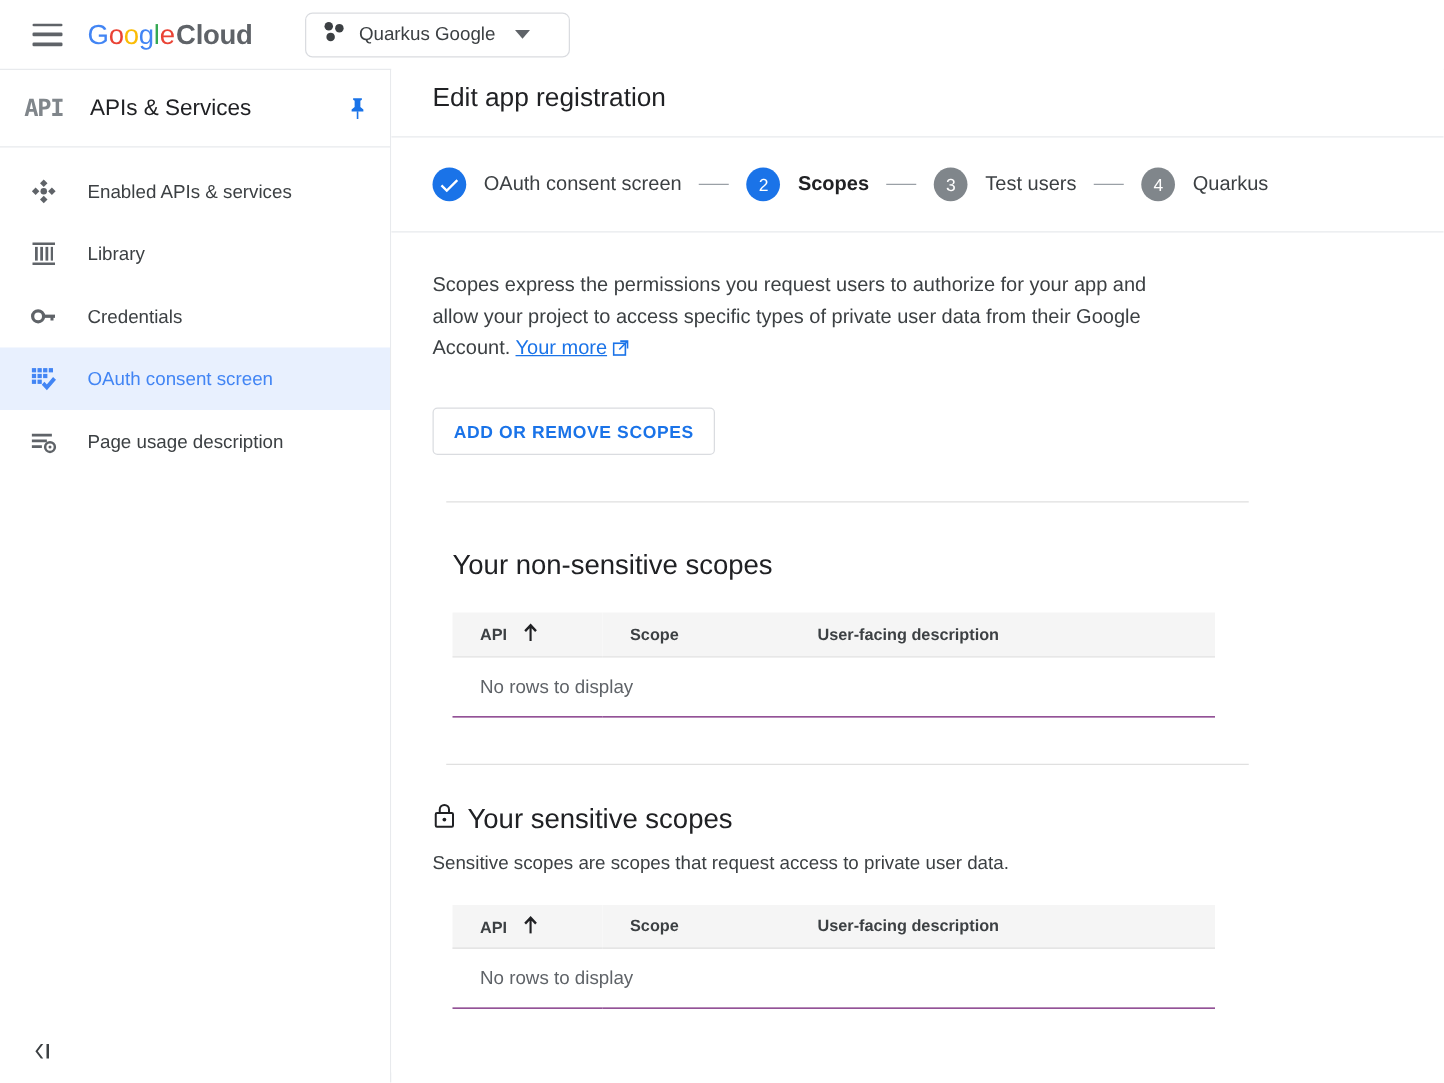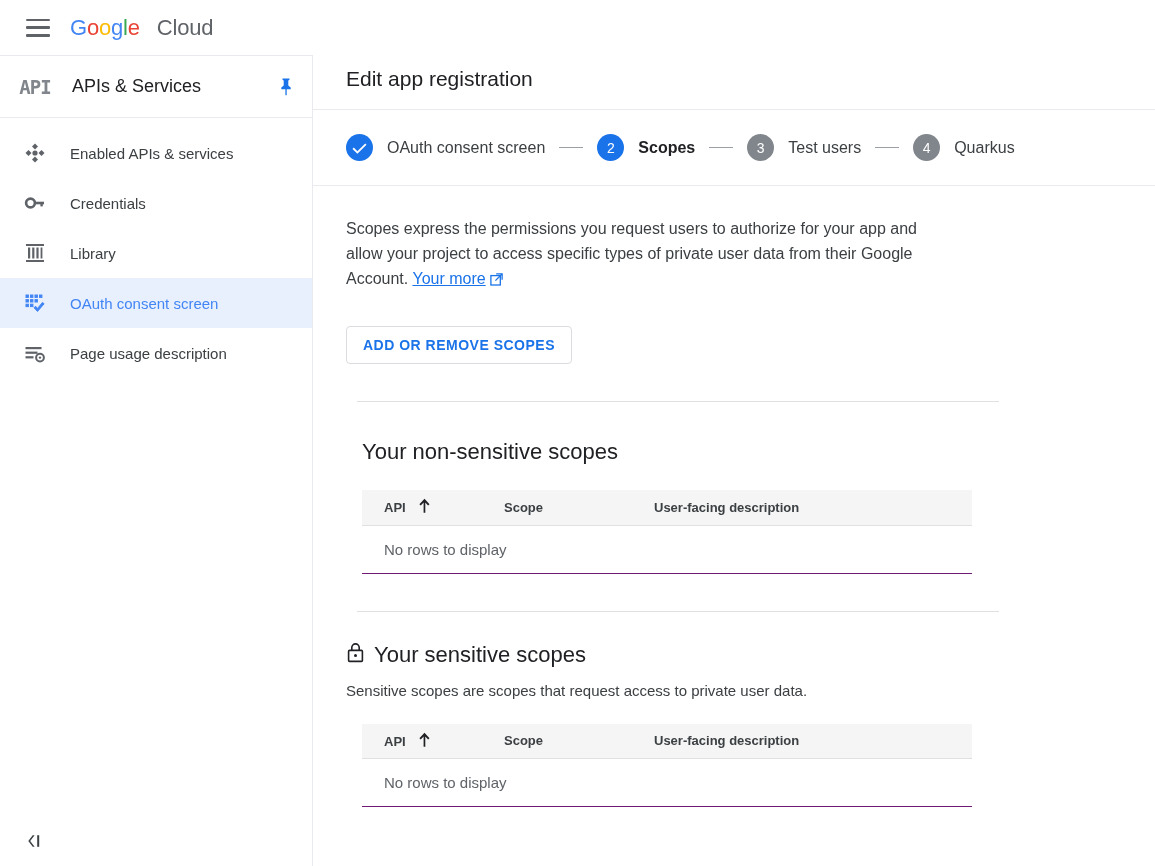--- a/index.html
+++ b/index.html
@@ -28,21 +28,21 @@
   }
   .hamburger span { display: block; height: 2.6px; background: #5f6368; border-radius: 1px; }
 
   .gclogo { display: flex; align-items: baseline; font-size: 22px; letter-spacing: -0.2px; }
   .gclogo .g1 { color: #4285f4; font-weight: 500; }
   .gclogo .g2 { color: #ea4335; font-weight: 500; }
   .gclogo .g3 { color: #fbbc05; font-weight: 500; }
   .gclogo .g4 { color: #4285f4; font-weight: 500; }
   .gclogo .g5 { color: #34a853; font-weight: 500; }
   .gclogo .g6 { color: #ea4335; font-weight: 500; }
-  .gclogo .cloud { color: #5f6368; font-weight: 400; margin-left: 17px; }
+  .gclogo .cloud { color: #5f6368; font-weight: 700; margin-left: 1px; }
 
   .project-chip {
     margin-left: 42px;
     height: 36px; min-width: 212px;
     border: 1px solid #dadce0; border-radius: 6px;
     display: flex; align-items: center; gap: 10px;
     padding: 0 12px 0 13px;
     cursor: pointer; background: #fff;
   }
   .project-chip .pname { font-size: 15px; color: #3c4043; white-space: nowrap; }
@@ -167,20 +167,31 @@
   <div class="gclogo">
     <span class="g1">G</span>
       <span class="g2">o</span>
       <span class="g3">o</span>
       <span class="g4">g</span>
       <span class="g5">l</span>
       <span class="g6">e</span>
       <span class="cloud">Cloud</span>
   </div>
 
+  <div class="project-chip">
+    <span>
+      <svg width="19" height="17" viewBox="0 0 19 17">
+        <circle cx="5" cy="4" r="3.4" fill="#3c4043"></circle>
+        <circle cx="13.5" cy="5.5" r="3.4" fill="#3c4043"></circle>
+        <circle cx="6.5" cy="12.5" r="3.4" fill="#3c4043"></circle>
+      </svg>
+    </span>
+    <span class="pname">Quarkus Google</span>
+    <span class="caret"></span>
+  </div>
 
 </div>
 
 <div class="sidebar">
   <div class="side-header">
     <div class="api-logo">API</div>
     <div class="side-title">APIs &amp; Services</div>
     <div class="pin-icon">
       <svg width="20" height="22" viewBox="0 0 20 22">
         <path d="M6.5 2.5h7v1.3l-1.2.7v5.1l2.4 2v1.6H5.3v-1.6l2.4-2V4.5l-1.2-.7z" fill="#1a73e8"></path>
@@ -199,40 +210,40 @@
             <path d="M14.5 11l3-3 3 3-3 3z"></path>
           <circle cx="11" cy="11" r="2.6"></circle>
         </svg>
       </span>
       <span>Enabled APIs &amp; services</span>
     </div>
 
     <div class="nav-item">
       <span class="ic">
         <svg width="22" height="22" viewBox="0 0 22 22" fill="#5f6368">
-          <circle cx="6.5" cy="11" r="4.4" fill="none" stroke="#5f6368" stroke-width="2.6"></circle>
-          <rect x="10.5" y="9.7" width="9.5" height="2.6"></rect>
-          <rect x="16.4" y="11.4" width="2.4" height="3"></rect>
-        </svg>
-      </span>
-      <span>Credentials</span>
-    </div>
-
-    <div class="nav-item">
-      <span class="ic">
-        <svg width="22" height="22" viewBox="0 0 22 22" fill="#5f6368">
           <rect x="2" y="2" width="18" height="2"></rect>
           <rect x="4" y="5.5" width="2.2" height="11"></rect>
           <rect x="8.2" y="5.5" width="2.2" height="11"></rect>
           <rect x="12.4" y="5.5" width="2.2" height="11"></rect>
           <rect x="16.6" y="5.5" width="1.8" height="11"></rect>
           <rect x="2" y="18" width="18" height="2"></rect>
         </svg>
       </span>
       <span>Library</span>
+    </div>
+
+    <div class="nav-item">
+      <span class="ic">
+        <svg width="22" height="22" viewBox="0 0 22 22" fill="#5f6368">
+          <circle cx="6.5" cy="11" r="4.4" fill="none" stroke="#5f6368" stroke-width="2.6"></circle>
+          <rect x="10.5" y="9.7" width="9.5" height="2.6"></rect>
+          <rect x="16.4" y="11.4" width="2.4" height="3"></rect>
+        </svg>
+      </span>
+      <span>Credentials</span>
     </div>
 
     <div class="nav-item active">
       <span class="ic">
         <svg width="22" height="22" viewBox="0 0 22 22" fill="#4285f4">
           <rect x="2" y="3" width="2.4" height="2.4"></rect>
             <rect x="6.5" y="3" width="2.4" height="2.4"></rect>
           <rect x="11" y="3" width="2.4" height="2.4"></rect>
             <rect x="15.5" y="3" width="2.4" height="2.4"></rect>
           <rect x="2" y="7.6" width="2.4" height="2.4"></rect>

